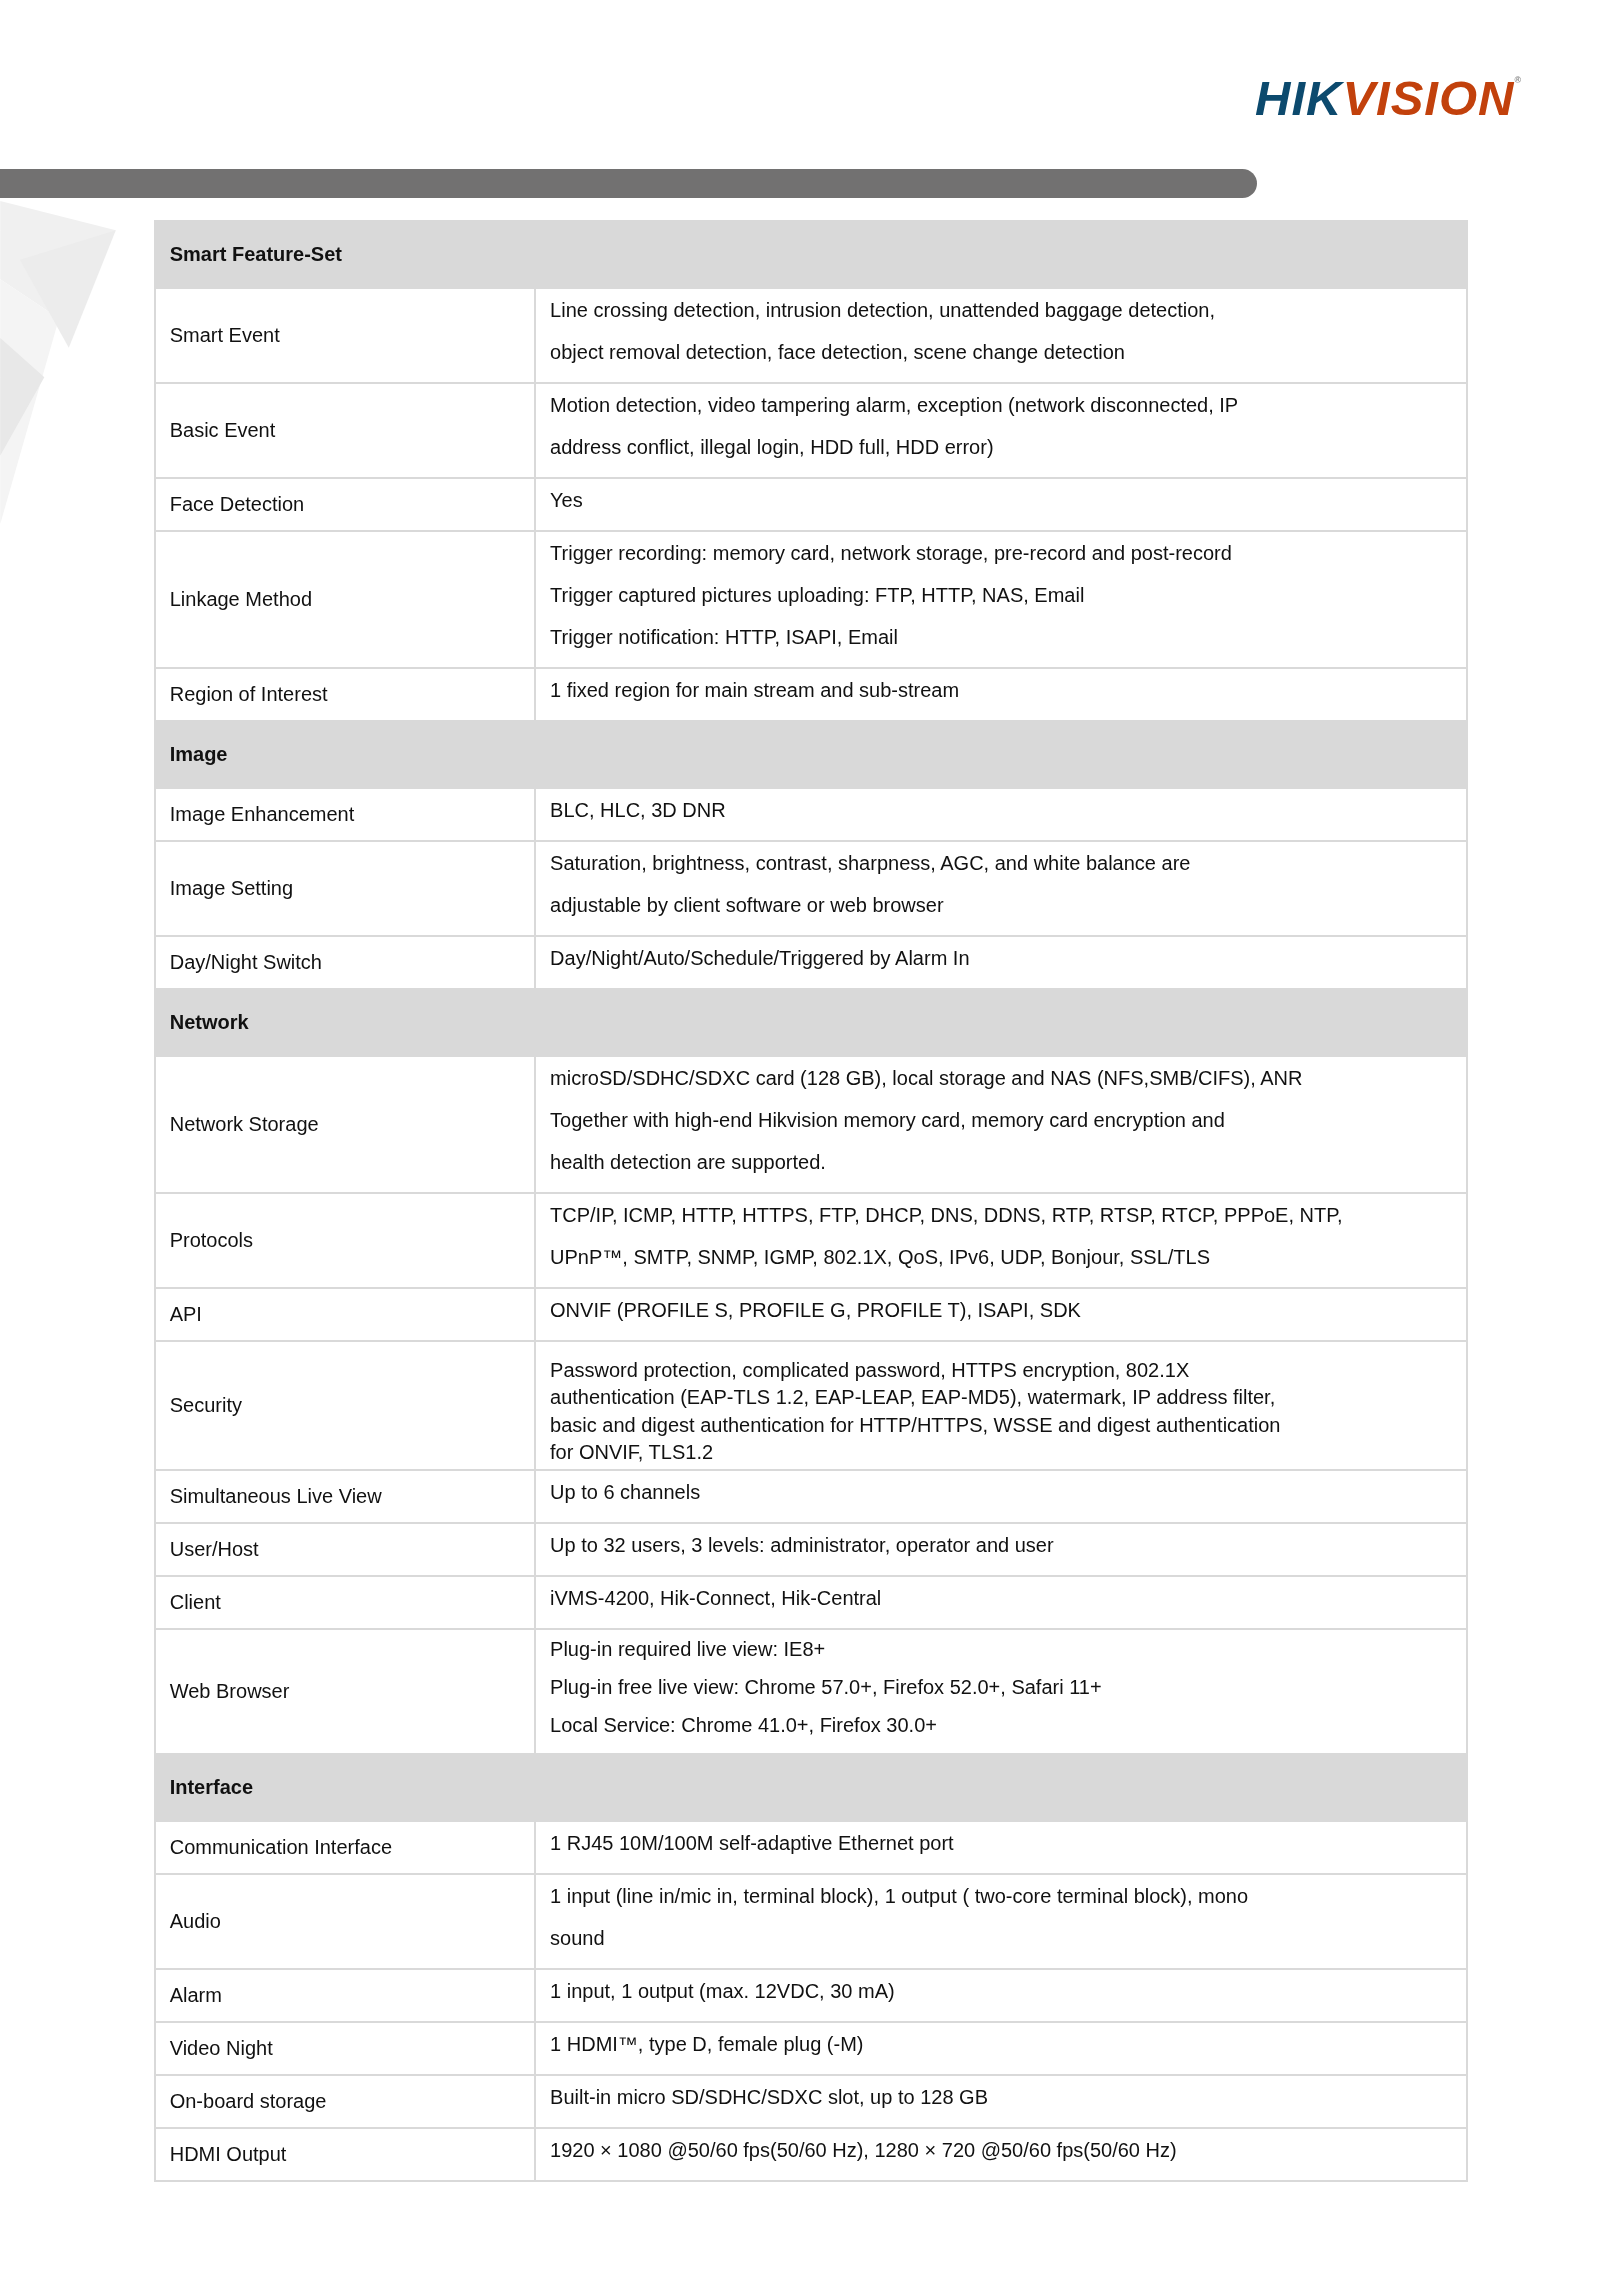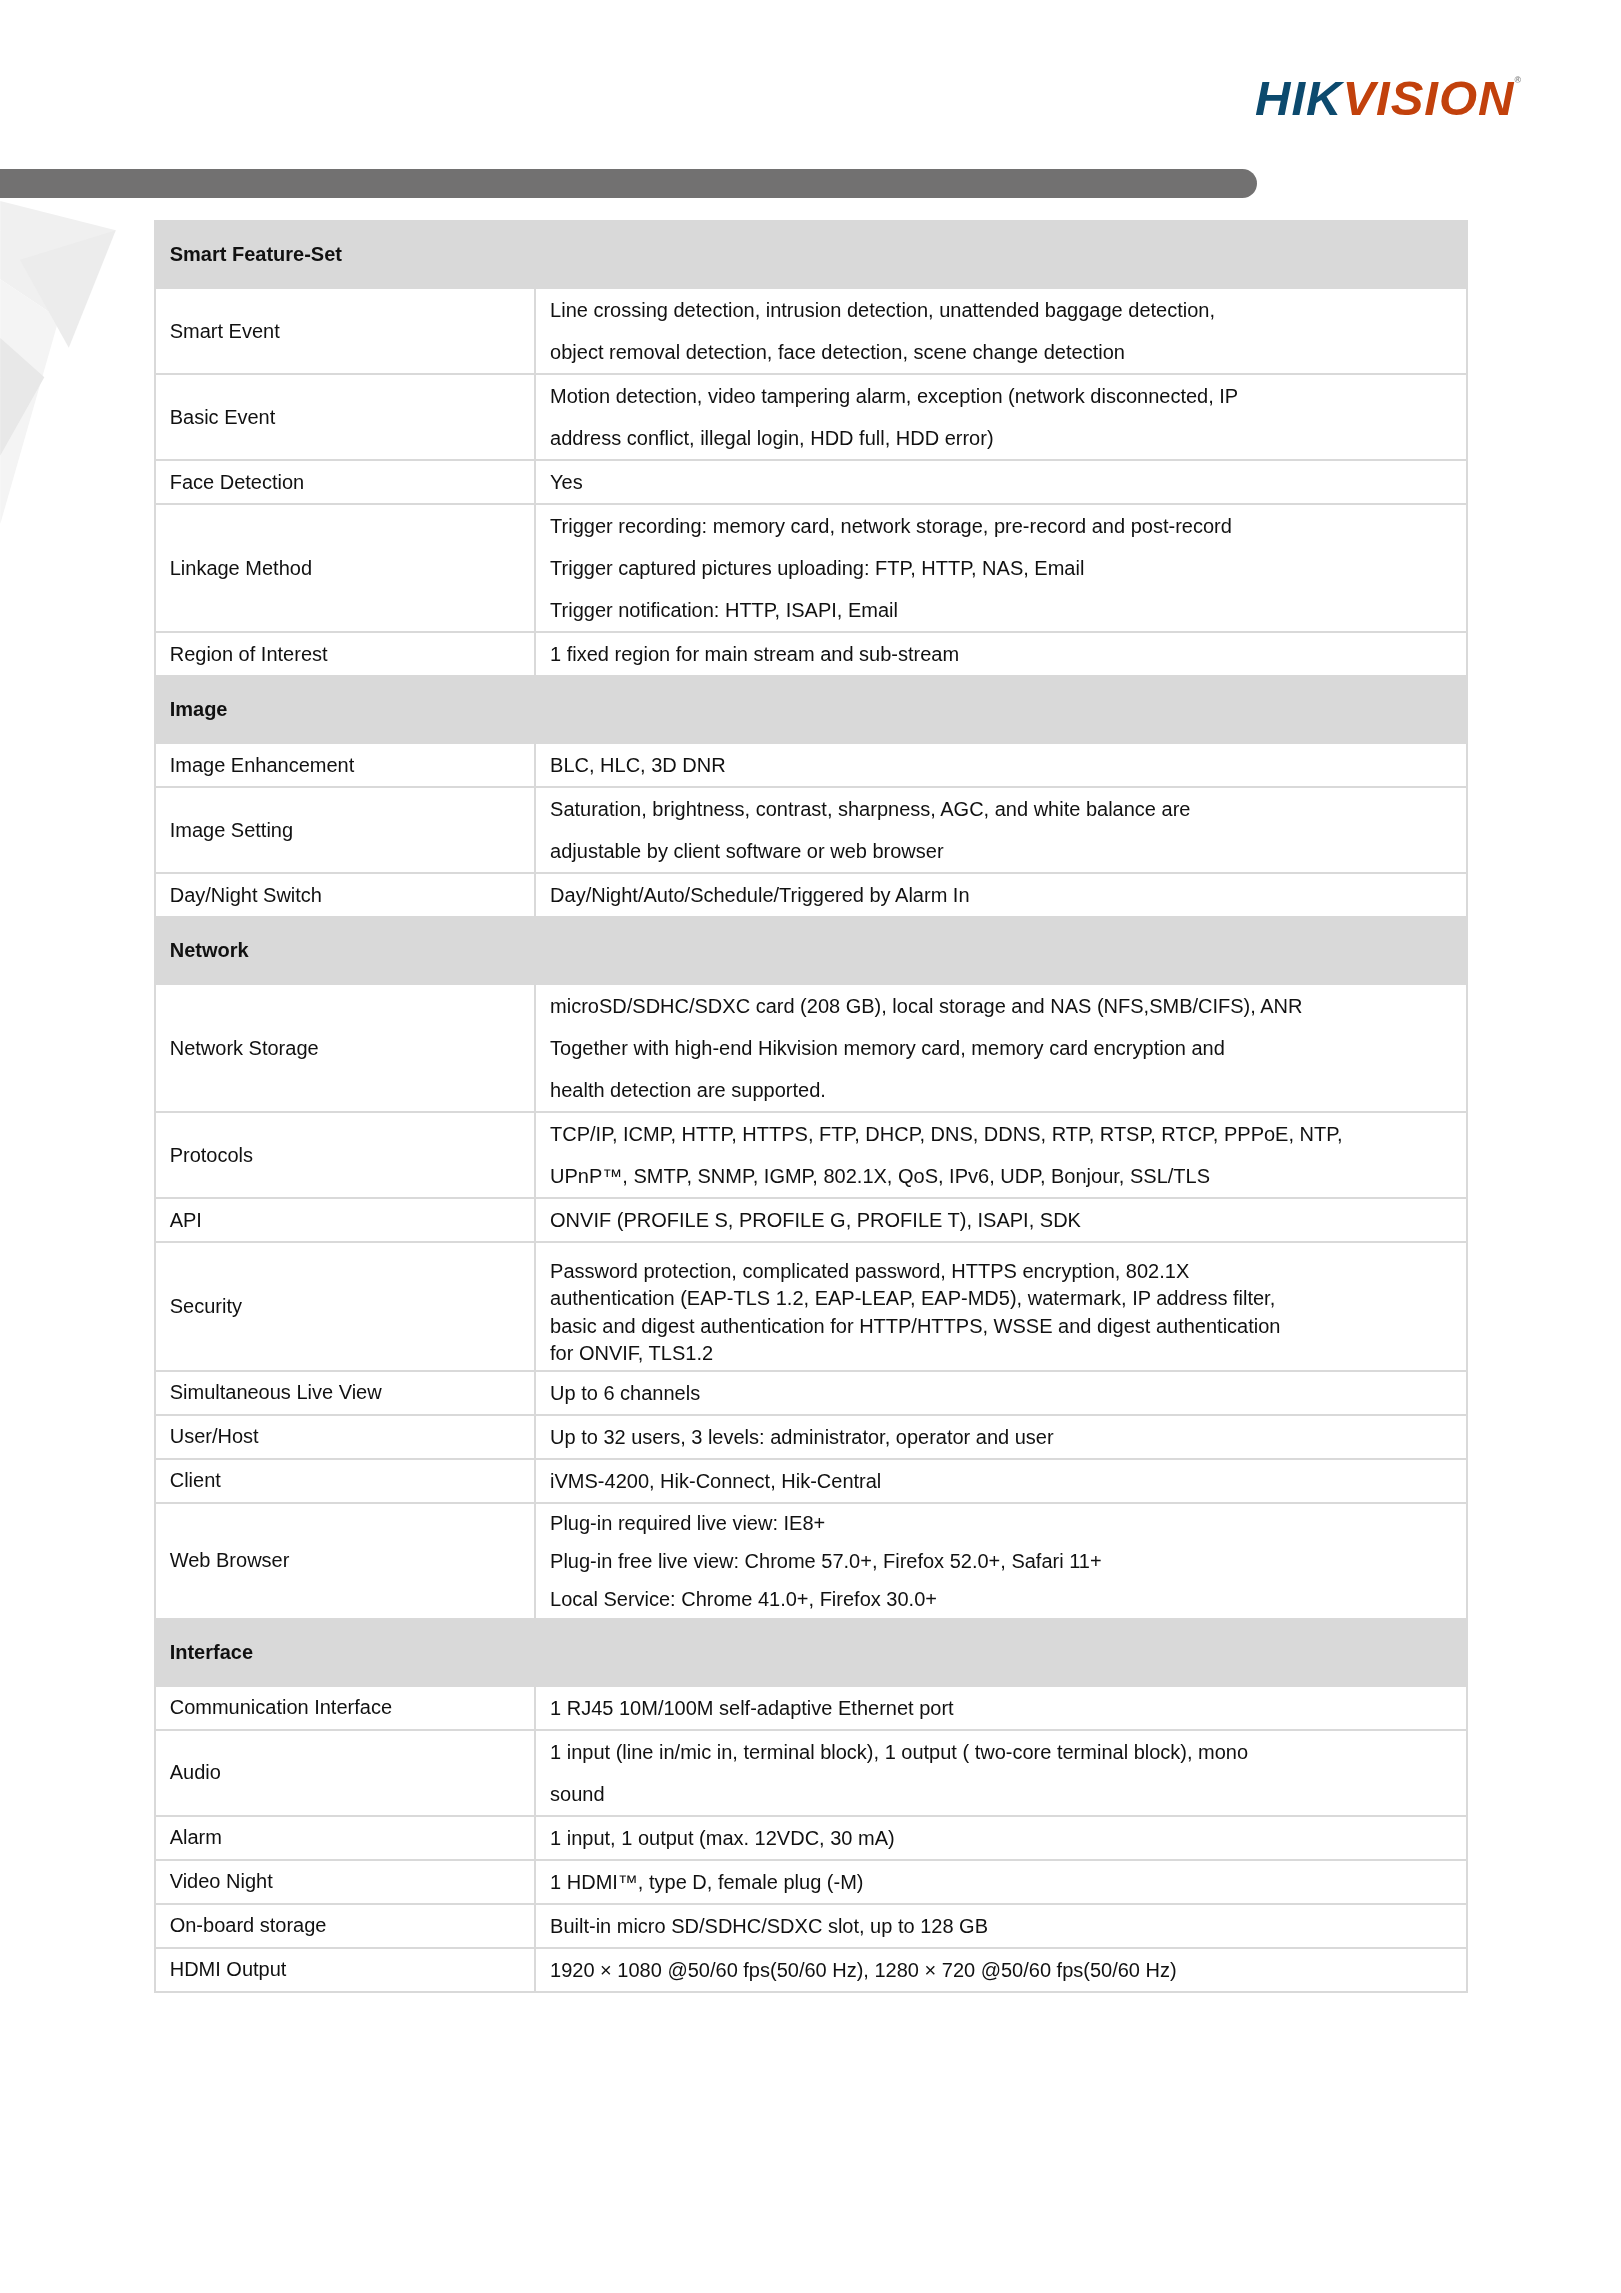--- a/index.html
+++ b/index.html
@@ -11,21 +11,21 @@
   .logo .vision { color: #c2410c; }
   .logo .reg { font-size: 8.8px; color: #888; vertical-align: top; position: relative; top: 2px; font-style: normal; }
   .topbar { position: absolute; left: 0; top: 169px; width: 1257px; height: 29px; background: #727171;
             border-radius: 0 14.7px 14.7px 0; }
   .watermark { position: absolute; left: 0; top: 201px; width: 118px; height: 323px; }
   table.spec { position: absolute; left: 154px; top: 220px; width: 1314px; border-collapse: collapse;
                font-size: 20px; }
   table.spec td { border: 2px solid #d9d9d9; vertical-align: middle; padding: 0 13.7px; }
   table.spec td.label { width: 351px; }
   table.spec tr.section td { background: #d9d9d9; font-weight: bold; height: 65px; padding-top: 0; }
-  table.spec td.value { line-height: 42px; padding-top: 0; padding-bottom: 0; }
+  table.spec td.value { line-height: 42px; padding-top: 0; padding-bottom: 9px; }
   table.spec td.value.tight { line-height: 27.4px; padding-top: 15px; padding-bottom: 2px; }
   table.spec td.value.mid { line-height: 38px; }
   .line { display: block; }
   tr.row1 td { height: 42px; }
 </style>
 </head>
 <body>
 
 <div class="logo">
   <span class="hik">HIK</span><span class="vision">VISION</span><span class="reg">®</span>
@@ -100,21 +100,21 @@
         <td class="value">
           <span class="line">Day/Night/Auto/Schedule/Triggered by Alarm In</span>
         </td>
       </tr>
       <tr class="section">
         <td colspan="2">Network</td>
       </tr>
       <tr>
         <td class="label">Network Storage</td>
         <td class="value">
-          <span class="line">microSD/SDHC/SDXC card (208 GB), local storage and NAS (NFS,SMB/CIFS), ANR</span>
+          <span class="line">microSD/SDHC/SDXC card (128 GB), local storage and NAS (NFS,SMB/CIFS), ANR</span>
           <span class="line">Together with high-end Hikvision memory card, memory card encryption and</span>
           <span class="line">health detection are supported.</span>
         </td>
       </tr>
       <tr>
         <td class="label">Protocols</td>
         <td class="value">
           <span class="line">TCP/IP, ICMP, HTTP, HTTPS, FTP, DHCP, DNS, DDNS, RTP, RTSP, RTCP, PPPoE, NTP,</span>
           <span class="line">UPnP™, SMTP, SNMP, IGMP, 802.1X, QoS, IPv6, UDP, Bonjour, SSL/TLS</span>
         </td>

